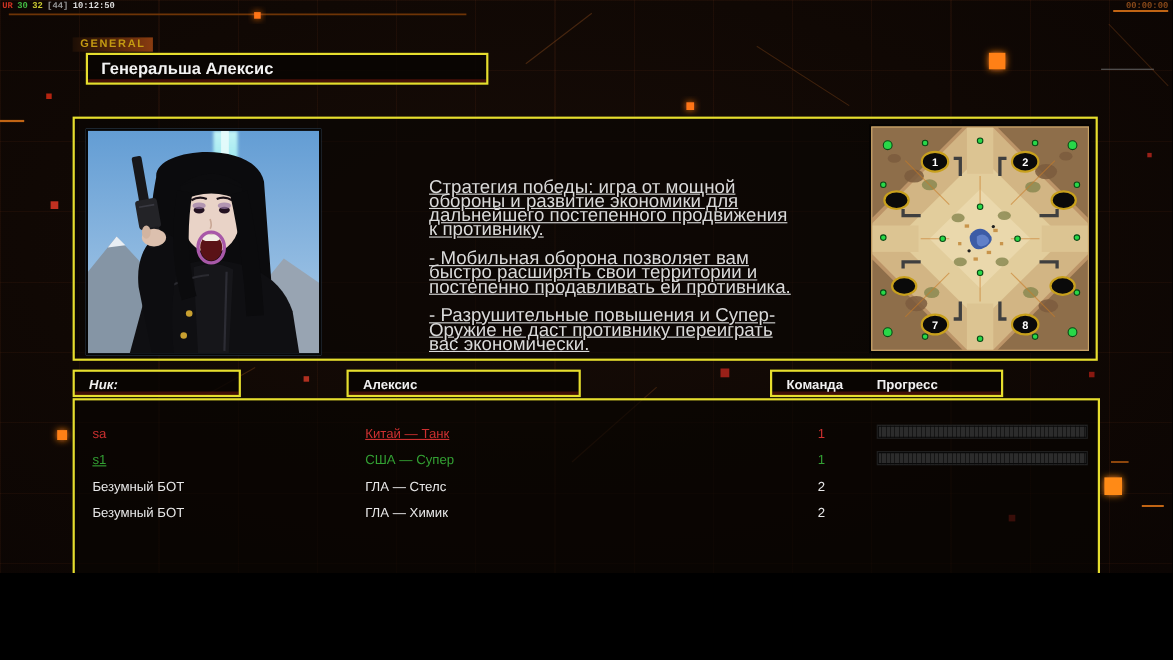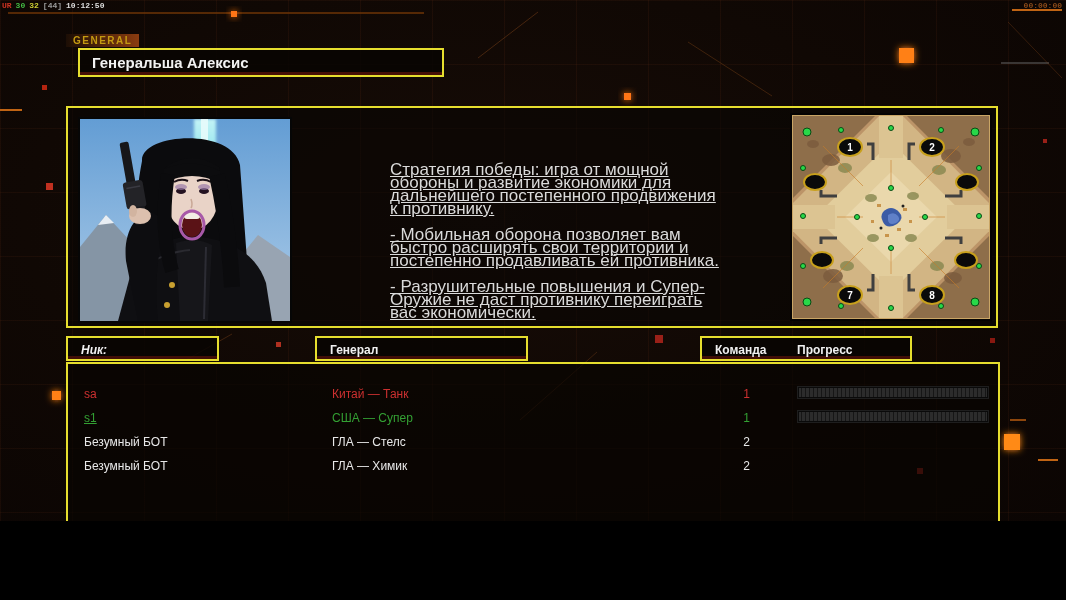--- a/index.html
+++ b/index.html
@@ -290,32 +290,32 @@
           <ellipse cx="173" cy="144" rx="11" ry="8" fill="#0a0a0a" stroke="#c8a01c" stroke-width="2"></ellipse>
         </g>
       </svg>
     </div>
   </div>
 
   <div class="hdr hdr-nick">
     <span class="lbl">Ник:</span>
   </div>
   <div class="hdr hdr-general">
-    <span class="lbl">Генерал</span>
+    <span class="lbl">Алексис</span>
   </div>
   <div class="hdr hdr-teamprog">
     <span class="lbl">Команда</span>
     <span class="lbl2">Прогресс</span>
   </div>
 
   <div class="player-box">
     <div class="player-rows">
     <div class="prow">
       <span class="c-nick" style="color: rgb(204, 48, 48);">sa</span>
-      <span class="c-gen" style="color: rgb(204, 48, 48);">Китай — Танк</span>
+      <span class="c-gen" style="color: rgb(204, 48, 48); text-decoration: underline;">Китай — Танк</span>
       <span class="c-team" style="color: rgb(204, 48, 48);">1</span>
       <span class="c-prog"></span>
     </div>
 
     <div class="prow">
       <span class="c-nick" style="color: rgb(51, 160, 51); text-decoration: underline;">s1</span>
       <span class="c-gen" style="color: rgb(51, 160, 51);">США — Супер</span>
       <span class="c-team" style="color: rgb(51, 160, 51);">1</span>
       <span class="c-prog"></span>
     </div>

